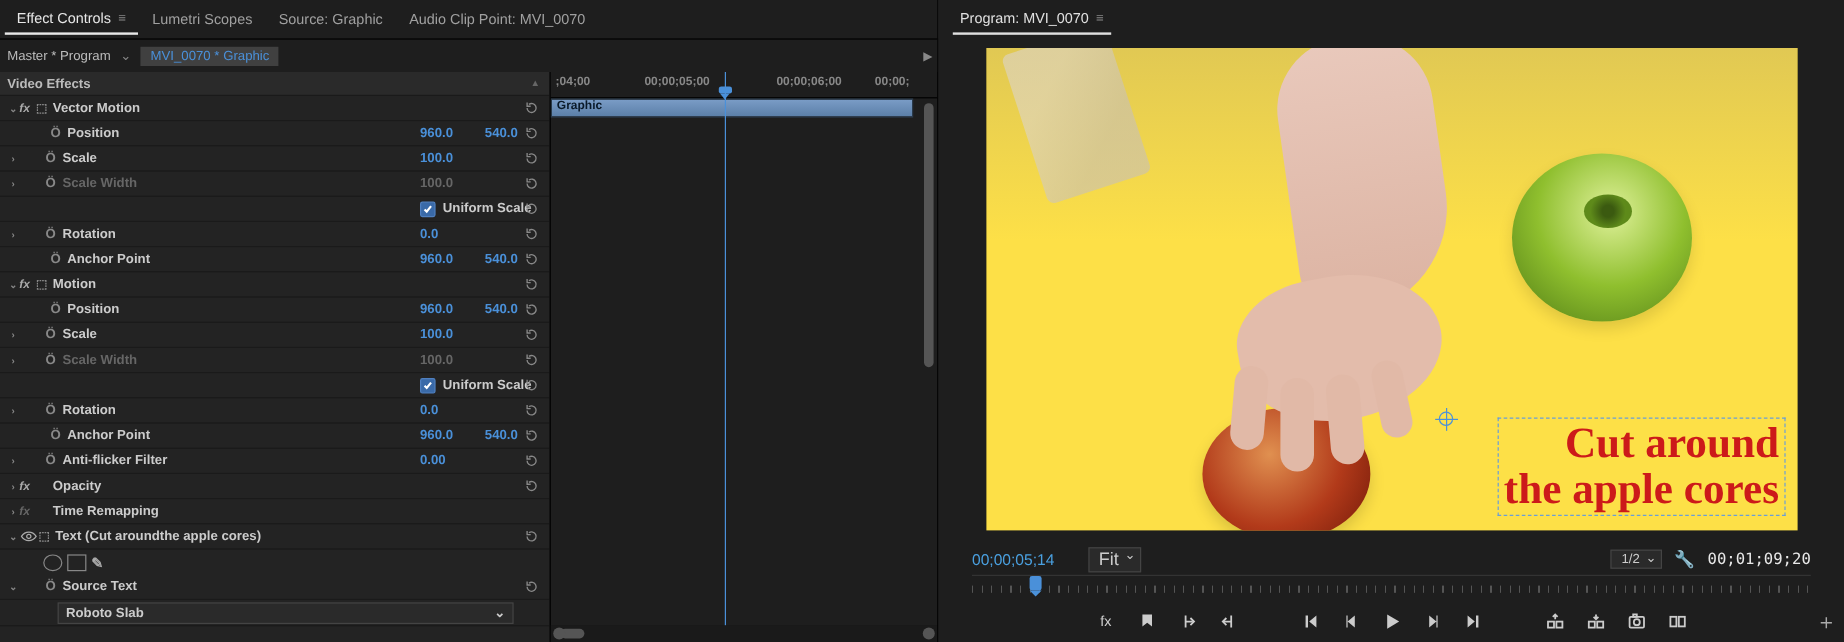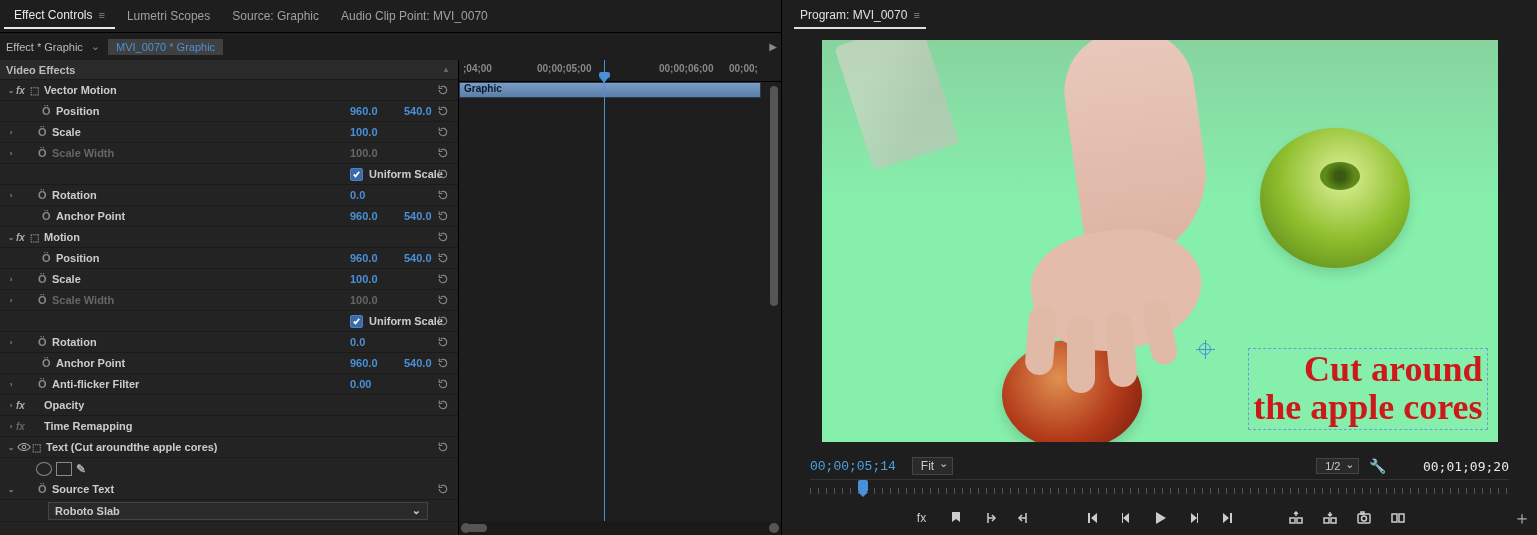--- a/index.html
+++ b/index.html
@@ -68,21 +68,21 @@
 .h-scroll .thumb { height: 8px; width: 20px; background: #555; border-radius: 4px; margin-left: 8px; }
 .h-scroll .cap { width: 10px; height: 10px; background: #555; border-radius: 50%; position: absolute; }
 
 
 .right-panel { flex: 1; background: #1e1e1e; display: flex; flex-direction: column; }
 .prog-tabs { height: 32px; background: #1e1e1e; display: flex; align-items: center; padding: 0 12px; }
 .prog-tab { height: 26px; padding: 0 6px; display: flex; align-items: center; font-size: 12px; color: #e0e0e0; border-bottom: 2px solid #e0e0e0; }
 .prog-tab .hamburger { margin-left: 6px; font-size: 11px; color: #888; }
 
 .monitor-wrap { flex: 1; display: flex; align-items: flex-start; justify-content: center; padding: 8px 28px 0 28px; }
-.monitor { position: relative; width: 676px; height: 402px; background: #86efac; overflow: hidden; text-decoration: underline; }
+.monitor { position: relative; width: 676px; height: 402px; background: #fde047; overflow: hidden; text-decoration: underline; }
 .mon-top-shadow { position: absolute; top: 0; left: 0; right: 0; height: 40%; background: linear-gradient(180deg, rgba(140,130,120,0.25), rgba(238,222,214,0)); }
 .mon-knife { position: absolute; top: -10px; left: 30px; width: 90px; height: 130px; background: linear-gradient(135deg, #dcd4cc 30%, #c8c0b8 70%); transform: rotate(-18deg); border-radius: 6px; opacity: 0.6; }
 .mon-hand { position: absolute; top: -10px; left: 150px; width: 220px; height: 330px; }
 .mon-hand .arm { position: absolute; top: 0; left: 100px; width: 130px; height: 230px; background: linear-gradient(180deg, #e9c9bc, #dcb3a2); border-radius: 60px 60px 90px 40px; transform: rotate(-8deg); }
 .mon-hand .palm { position: absolute; top: 200px; left: 60px; width: 170px; height: 120px; background: #e3bcab; border-radius: 40% 50% 50% 50%; transform: rotate(-10deg); }
 .mon-hand .finger { position: absolute; background: #e1b9a7; border-radius: 20px; }
 .mon-hand .f1 { top: 275px; left: 55px; width: 28px; height: 70px; transform: rotate(5deg); }
 .mon-hand .f2 { top: 285px; left: 95px; width: 28px; height: 78px; transform: rotate(0deg); }
 .mon-hand .f3 { top: 282px; left: 135px; width: 28px; height: 75px; transform: rotate(-5deg); }
 .mon-hand .f4 { top: 270px; left: 175px; width: 26px; height: 65px; transform: rotate(-12deg); }
@@ -90,28 +90,28 @@
 .mon-green-apple { position: absolute; top: 88px; right: 88px; width: 150px; height: 140px; border-radius: 50%; background: radial-gradient(circle at 55% 35%, #dff19a, #8fbf2e 50%, #4e7a14); box-shadow: 0 6px 12px rgba(0,0,0,0.12); }
 .mon-green-apple::after { content: ""; position: absolute; top: 34px; left: 60px; width: 40px; height: 28px; border-radius: 50%; background: radial-gradient(circle, #3b5a10 20%, #5e8a1a 60%); }
 .text-box { position: absolute; right: 10px; bottom: 12px; border: 1px dashed #6a9ed8; padding: 2px 4px; }
 .text-box .anchor { position: absolute; top: -6px; left: -50px; width: 12px; height: 12px; border: 1px solid #4a90d9; border-radius: 50%; }
 .text-box .anchor::before, .text-box .anchor::after { content:""; position:absolute; background:#4a90d9; }
 .text-box .anchor::before { left:5px; top:-4px; width:1px; height:19px; }
 .text-box .anchor::after { top:5px; left:-4px; height:1px; width:19px; }
 .text-box .txt { color: #cc1a1a; font-family: "Georgia", "Roboto Slab", serif; font-weight: 700; font-size: 36px; line-height: 1.05; text-align: right; white-space: pre; }
 
 .prog-info { height: 26px; display: flex; align-items: center; padding: 0 28px; font-size: 13px; }
-.prog-info .cur { color: #4aa0e0; font-family: Liberation Mono, monospace; }
-.prog-info .fit { margin-left: 16px; background: #2a2a2a; border: 1px solid #444; padding: 1px 18px 1px 8px; font-size: 12px; color: #ccc; position: relative; }
+.prog-info .cur { color: #4aa0e0; font-family: Liberation Sans, sans-serif; }
+.prog-info .fit { margin-left: 28px; background: #2a2a2a; border: 1px solid #444; padding: 1px 18px 1px 8px; font-size: 15px; color: #ccc; position: relative; }
 .prog-info .fit::after { content: "⌄"; position: absolute; right: 4px; top: -1px; font-size: 11px; }
 .prog-info .spacer { flex: 1; }
 .prog-info .half { background: #2a2a2a; border: 1px solid #444; padding: 1px 18px 1px 8px; font-size: 11px; color: #ccc; position: relative; margin-right: 10px; }
 .prog-info .half::after { content: "⌄"; position: absolute; right: 4px; top: -1px; font-size: 11px; }
 .prog-info .wrench { color: #aaa; font-size: 14px; margin-right: 10px; }
-.prog-info .dur { color: #e8e8e8; font-family: "Consolas", monospace; font-size: 13px; margin-left: 26px; }
+.prog-info .dur { color: #e8e8e8; font-family: "Consolas", monospace; font-size: 13px; }
 
 .prog-scrub { height: 22px; margin: 0 28px; position: relative; border-top: 1px solid #333; }
 .prog-scrub .ticks { position: absolute; inset: 0; background: repeating-linear-gradient(90deg, #555 0 1px, transparent 1px 8px); top: 8px; height: 6px; }
 .prog-scrub .mark { position: absolute; top: 0; width: 10px; height: 12px; background: #4a90d9; border-radius: 2px; }
 .prog-scrub .mark::after { content:""; position:absolute; bottom:-5px; left:0; border-left:5px solid transparent; border-right:5px solid transparent; border-top:5px solid #4a90d9; }
 
 .prog-ctrl { height: 34px; display: flex; align-items: center; justify-content: center; gap: 14px; color: #ccc; position: relative; }
 .prog-ctrl .btn { width: 20px; height: 20px; display: flex; align-items: center; justify-content: center; cursor: pointer; }
 .prog-ctrl .btn svg { width: 16px; height: 16px; }
 .prog-ctrl .gap { width: 20px; }
@@ -136,21 +136,21 @@
       </div>
     <div class="top-tab">
         <span>Source: Graphic</span>
       </div>
     <div class="top-tab">
         <span>Audio Clip Point: MVI_0070</span>
       </div>
   </div>
 
   <div class="master-bar">
-    <span class="master">Effect * Graphic</span>
+    <span class="master">Master * Program</span>
     <span class="chev">⌄</span>
     <span class="clip-name">MVI_0070 * Graphic</span>
     <span class="spacer"></span>
     <span class="play-tri">▶</span>
   </div>
 
   <div class="effects-body">
     <div class="effects-left">
 
       <div class="section-header">
@@ -442,21 +442,21 @@
           <span>Roboto Slab</span>
           <span>⌄</span>
         </div>
       </div>
     </div>
 
     <div class="effects-right">
       <div class="tl-ruler">
         <span style="left:4px">;04;00</span>
         <span style="left:78px">00;00;05;00</span>
-        <span style="left:200px">00;00;06;00</span>
+        <span style="left:188px">00;00;06;00</span>
         <span style="left:270px">00;00;</span>
       </div>
       <div class="tl-clip"><span>Graphic</span></div>
       <div class="tl-playhead" style="left:145px"></div>
       <div class="vbar">
           <div class="vthumb"></div>
         </div>
       <div class="h-scroll">
         <span class="cap" style="left:2px"></span>
         <div class="thumb"></div>

